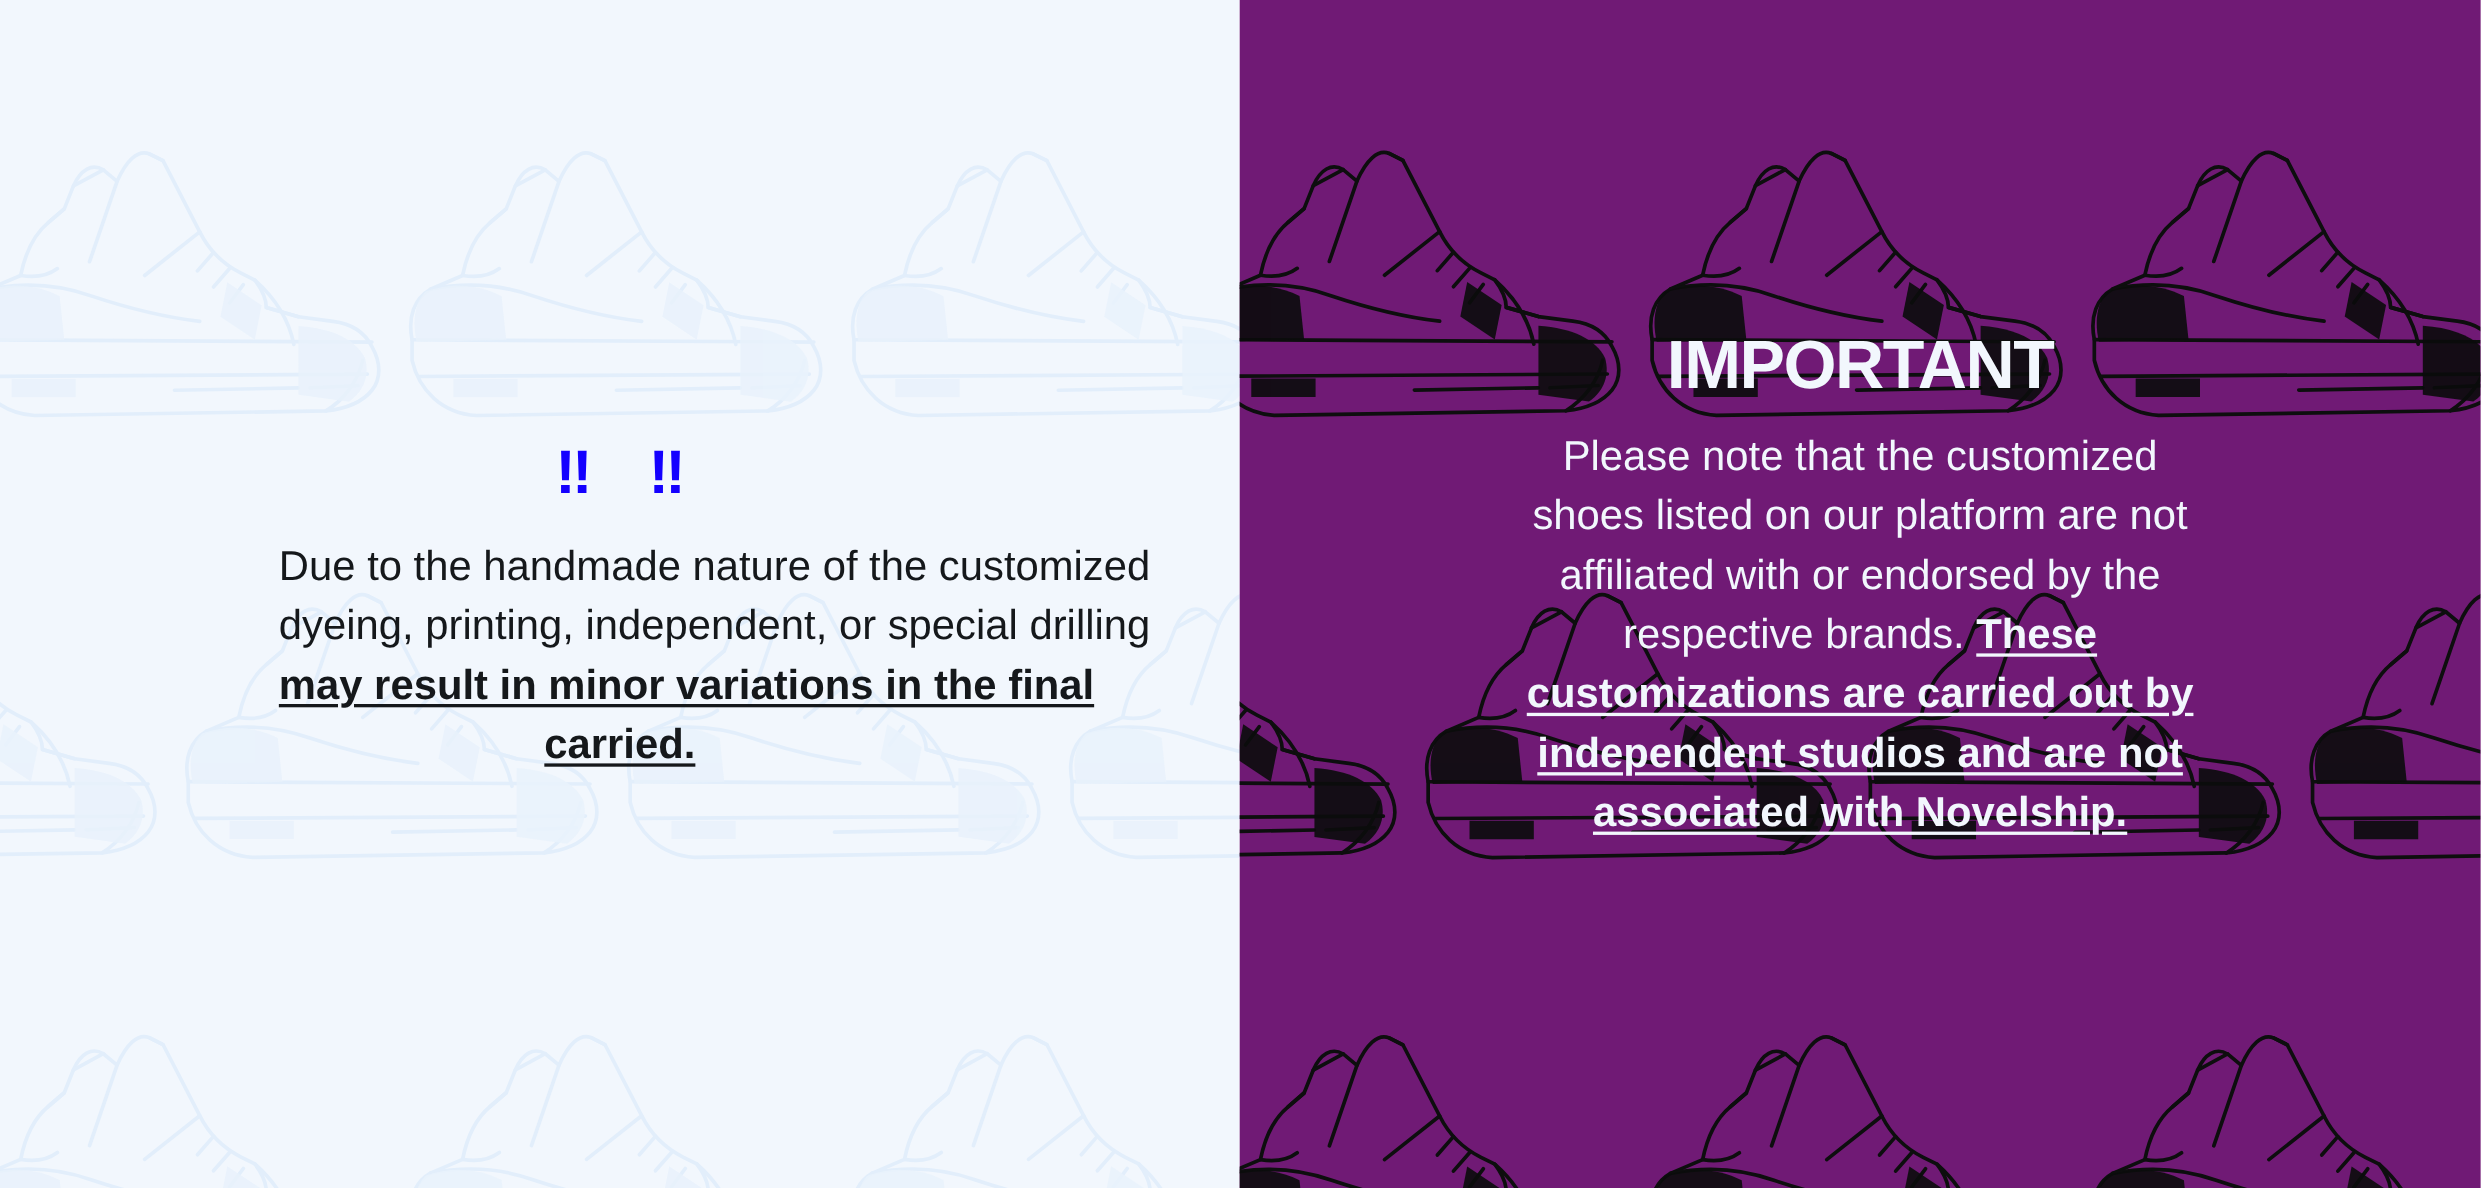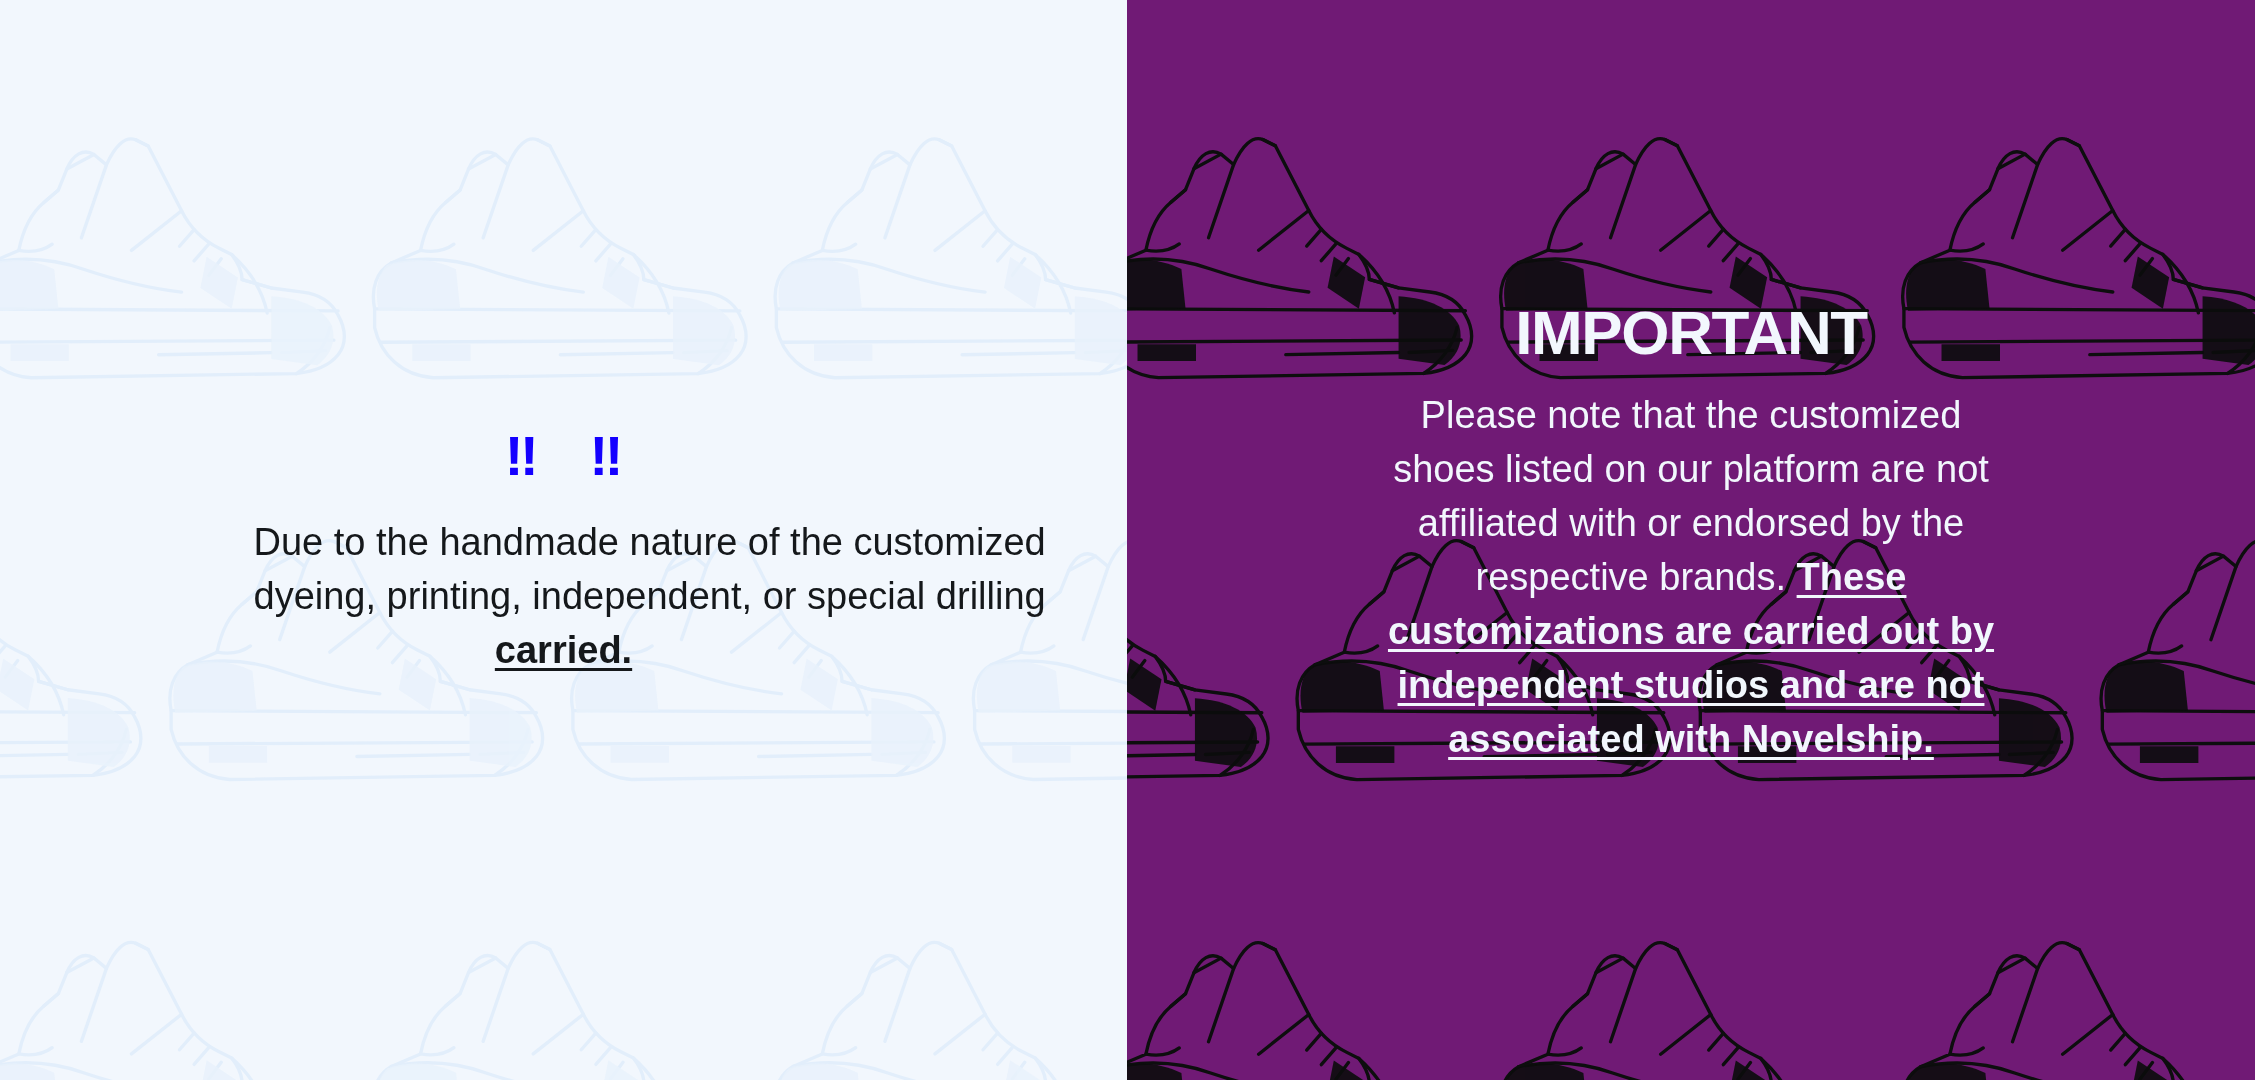--- a/index.html
+++ b/index.html
@@ -181,20 +181,21 @@
     <div class="content content-left">
 
       <div class="heading-left heading">
         <span class="bang bang-left">‼</span>
         <span class="bang bang-right">‼</span>
       </div>
 
       <div class="body-copy body-left lines-left">
         <div>Due to the handmade nature of the customized</div>
         <div>dyeing, printing, independent, or special drilling</div>
+        <div><span class="em">may result in minor variations in the final</span></div>
         <div><span class="em">carried.</span></div>
       </div>
 
     </div>
   </div>
 
   <div class="panel panel-right">
 
     <div class="wallpaper">
       <svg viewBox="0 0 1540 1400" preserveAspectRatio="xMidYMid slice" xmlns="http://www.w3.org/2000/svg" aria-hidden="true">

